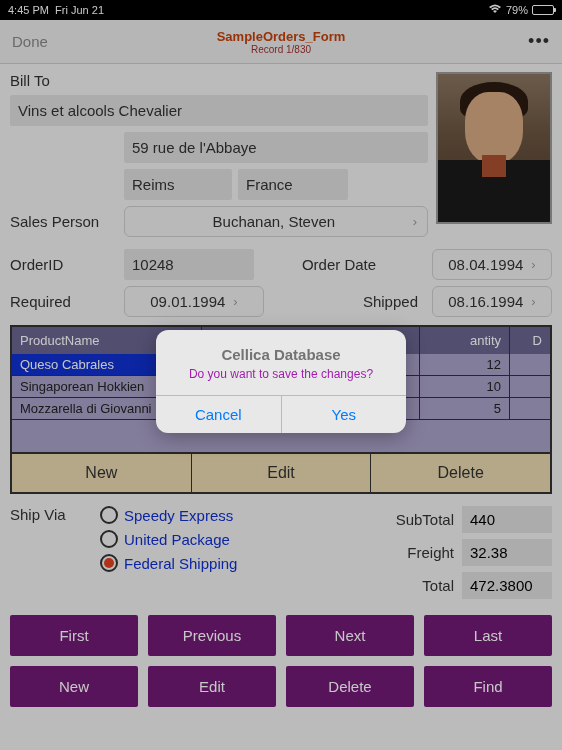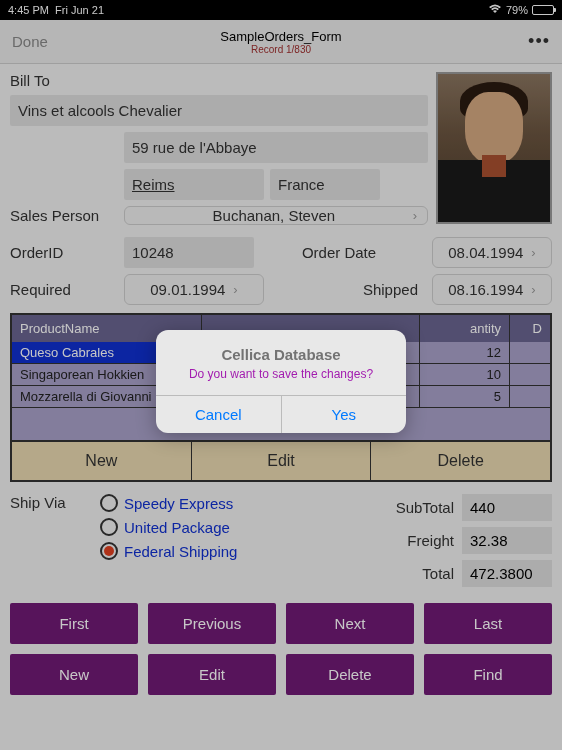--- a/index.html
+++ b/index.html
@@ -6,42 +6,42 @@
 body { width: 562px; height: 750px; background: #f0f0f0; position: relative; overflow: hidden; }
 
 .status-bar { height: 20px; background: #000; color: #fff; display: flex; align-items: center; justify-content: space-between; padding: 0 8px; font-size: 11px; font-weight: 500; }
 .status-right { display: flex; align-items: center; gap: 4px; }
 .battery { width: 22px; height: 10px; border: 1px solid #fff; border-radius: 2px; position: relative; }
 .battery::after { content: ""; position: absolute; right: -3px; top: 2px; width: 2px; height: 4px; background: #fff; border-radius: 0 1px 1px 0; }
 .battery-fill { height: 100%; width: 79%; background: #fff; }
 
 .nav-bar { height: 44px; background: #eaeaea; border-bottom: 1px solid #ccc; display: flex; align-items: center; justify-content: space-between; padding: 0 12px; position: relative; }
 .nav-center { position: absolute; left: 50%; transform: translateX(-50%); text-align: center; }
-.nav-title { font-size: 13px; font-weight: 400; color: #000000; }
+.nav-title { font-size: 13px; font-weight: 700; color: #c2410c; }
 .nav-sub { font-size: 10px; color: #a03030; }
 .done-btn { color: #888; font-size: 15px; }
 .more-btn { font-size: 18px; color: #333; letter-spacing: 1px; }
 
 .content { padding: 8px 10px; }
 .row { display: flex; align-items: center; margin-bottom: 6px; gap: 6px; }
 .label { font-size: 15px; color: #333; width: 108px; flex-shrink: 0; }
 .input { background: #ddd; border: none; padding: 7px 8px; font-size: 15px; color: #333; border-radius: 2px; flex: 1; min-width: 0; }
 .input-sm { flex: 0 0 auto; }
 
 .photo { width: 116px; height: 152px; border: 2px solid #999; background: linear-gradient(180deg,#8a7560 0%,#6b5540 40%,#4a3a2a 100%); position: relative; overflow: hidden; }
 .photo-face { position: absolute; top: 18px; left: 50%; transform: translateX(-50%); width: 58px; height: 72px; background: #d4a880; border-radius: 40% 40% 45% 45%; }
 .photo-hair { position: absolute; top: 8px; left: 50%; transform: translateX(-50%); width: 68px; height: 38px; background: #2a1a10; border-radius: 50% 50% 30% 30%; }
 .photo-shirt { position: absolute; bottom: 0; left: 0; right: 0; height: 62px; background: #1a1a1a; }
 .photo-collar { position: absolute; bottom: 45px; left: 50%; transform: translateX(-50%); width: 24px; height: 22px; background: #a85030; }
 
 .top-grid { display: flex; gap: 8px; }
 .top-left { flex: 1; }
 .top-right { flex-shrink: 0; }
 
-.selector-btn { background: #eee; border: 1px solid #ccc; border-radius: 6px; padding: 0 10px; font-size: 15px; color: #333; display: flex; align-items: center; justify-content: space-between; cursor: pointer; }
+.selector-btn { background: #eee; border: 1px solid #ccc; border-radius: 6px; padding: 6px 10px; font-size: 15px; color: #333; display: flex; align-items: center; justify-content: space-between; cursor: pointer; }
 .chevron { color: #999; font-size: 13px; }
 
 .date-btn { background: #eee; border: 1px solid #ccc; border-radius: 6px; padding: 6px 10px; font-size: 15px; color: #333; display: flex; align-items: center; justify-content: center; gap: 8px; cursor: pointer; min-width: 120px; }
 
 .table-container { border: 2px solid #333; background: #e8d8b0; margin-top: 8px; }
 .table-header { display: flex; background: #6a6590; color: #fff; font-size: 13px; }
 .th { padding: 6px 8px; border-right: 1px solid #333; }
 .th-name { flex: 0 0 190px; }
 .th-mid { flex: 1; text-align: center; }
 .th-qty { flex: 0 0 90px; text-align: right; }
@@ -113,21 +113,21 @@
       </div>
       <div class="row">
         <input class="input" value="Vins et alcools Chevalier" style="">
       </div>
       <div class="row">
         <span class="label"></span>
         <input class="input" value="59 rue de l'Abbaye" style="">
       </div>
       <div class="row">
         <span class="label"></span>
-        <input class="input input-sm" style="width: 140px; text-decoration: underline;" value="Reims">
+        <input class="input input-sm" style="width: 108px;" value="Reims">
         <input class="input input-sm" style="width: 110px;" value="France">
       </div>
       <div class="row">
         <span class="label">Sales Person</span>
         <div class="selector-btn" style="flex:1">
           <span style="flex:1;text-align:center">Buchanan, Steven</span>
           <span class="chevron">›</span>
         </div>
       </div>
     </div>

